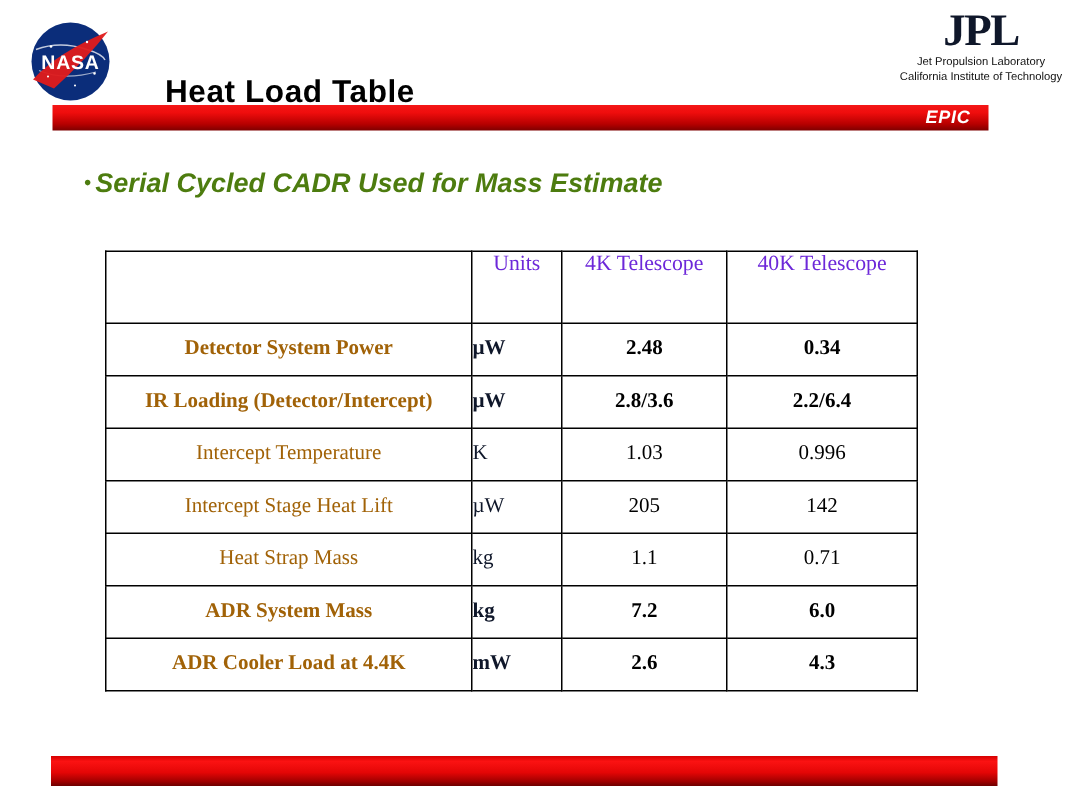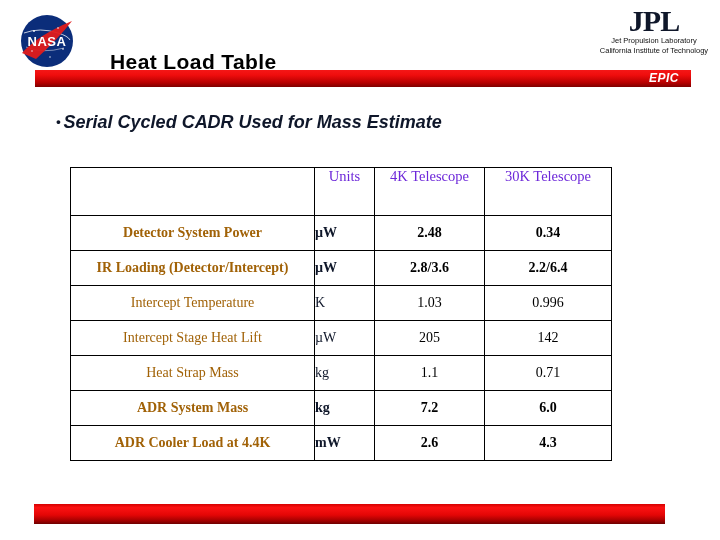--- a/index.html
+++ b/index.html
@@ -70,21 +70,20 @@
   }
 
   
   .top-red-bar {
     position: absolute;
     left: 35px;
     top: 70px;
     width: 624px;
     height: 17px;
     background: linear-gradient(to bottom, #f41717 0%, #ef0d0d 30%, #b60000 75%, #7e0000 100%);
-    padding-left: 32px;
   }
   .epic-label {
     position: absolute;
     right: 12px;
     top: 1px;
     font-family: "Liberation Sans", sans-serif;
     font-size: 12px;
     font-style: italic;
     font-weight: bold;
     color: #ffffff;
@@ -102,21 +101,21 @@
 
   
   .bullet-line {
     position: absolute;
     left: 56px;
     top: 112px;
     font-family: "Liberation Sans", sans-serif;
     font-size: 18px;
     font-weight: bold;
     font-style: italic;
-    color: #0f172a;
+    color: #4d7c0f;
     white-space: nowrap;
   }
   .bullet-mark {
     font-size: 13px;
     vertical-align: 2px;
     margin-right: 3px;
   }
 
   
   .heat-table-wrap {
@@ -220,21 +219,21 @@
       <col class="c-label">
         <col class="c-units">
         <col class="c-4k">
         <col class="c-30k">
     </colgroup>
     <thead>
       <tr class="head-row">
         <td class="hd-blank"></td>
         <td class="hd-text">Units</td>
         <td class="hd-text">4K Telescope</td>
-        <td class="hd-text">30K Telescope</td>
+        <td class="hd-text">40K Telescope</td>
       </tr>
     </thead>
     <tbody id="table-body">
         <tr class="data-row bold-row">
           <td class="cell-label">Detector System Power</td>
           <td class="cell-units">µW</td>
           <td class="cell-val">2.48</td>
           <td class="cell-val">0.34</td>
         </tr>
         <tr class="data-row bold-row">

